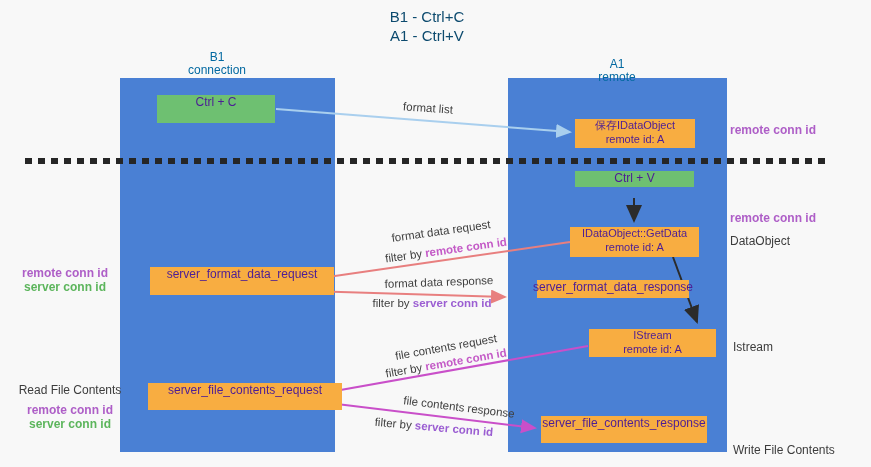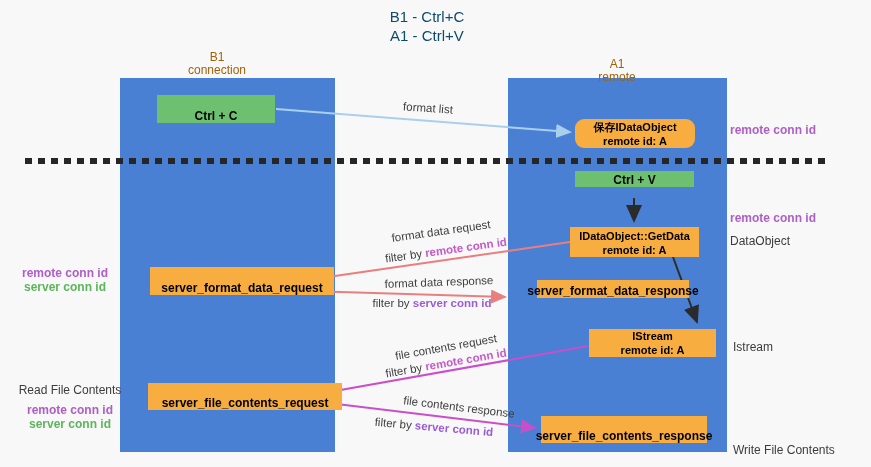--- a/index.html
+++ b/index.html
@@ -14,27 +14,27 @@
   .abs { position:absolute; }
 
   .diagram-title {
     left:427px; top:7px; transform:translateX(-50%);
     text-align:center; font-size:15px; line-height:19px; color:#0c4a6e;
     white-space:nowrap; z-index:5;
   }
 
   .lane { background:#4a80d4; z-index:1; }
   .lane-header {
-    text-align:center; font-size:12px; line-height:13px; color:#a16207;
+    text-align:center; font-size:12px; line-height:13px; color:#0369a1;
     transform:translateX(-50%); white-space:nowrap; z-index:5;
   }
 
   .node {
-    display:flex; flex-direction:column; align-items:center; justify-content:flex-end;
-    color:#000000; text-align:center; z-index:3; white-space:nowrap;font-weight:bold;
+    display:flex; flex-direction:column; align-items:center; justify-content:flex-start;
+    color:#4c1d95; text-align:center; z-index:3; white-space:nowrap;
   }
   .node .l1, .node .l2 { display:block; }
   .green  { background:#6ec071; }
   .orange { background:#f8ad41; }
   .fs12 { font-size:12px; }
   .fs11 { font-size:11px; line-height:13.5px; }
 
   .dashline {
     left:25px; top:158px; width:806px; height:6px; z-index:2;
     background:repeating-linear-gradient(90deg,#262626 0 7px, transparent 7px 13px);
@@ -99,21 +99,21 @@
   <line x1="570" y1="242" x2="314" y2="279" stroke="#e87f7f" stroke-width="2" marker-end="url(#m-salmon)"></line>
   <line x1="308" y1="291" x2="505" y2="297" stroke="#e87f7f" stroke-width="2" marker-end="url(#m-salmon)"></line>
   <line x1="588" y1="346" x2="318" y2="394" stroke="#c94fc9" stroke-width="2" marker-end="url(#m-magenta)"></line>
   <line x1="312" y1="401" x2="535" y2="428" stroke="#c94fc9" stroke-width="2" marker-end="url(#m-magenta)"></line>
 </svg>
 
 <div class="abs node green fs12" style="left:157px; top:95px; width:118px; height:28px;">
   <span>Ctrl + C</span>
 </div>
 
-<div class="abs node orange fs11" style="left:575px; top:119px; width:120px; height:29px;border-radius:9px;">
+<div class="abs node orange fs11" style="left:575px; top:119px; width:120px; height:29px;">
   <span class="l1">保存IDataObject</span>
   <span class="l2">remote id: A</span>
 </div>
 
 <div class="abs node green fs12" style="left:575px; top:171px; width:119px; height:16px;">
   <span>Ctrl + V</span>
 </div>
 
 <div class="abs node orange fs11" style="left:570px; top:227px; width:129px; height:30px;">
   <span class="l1">IDataObject::GetData</span>

